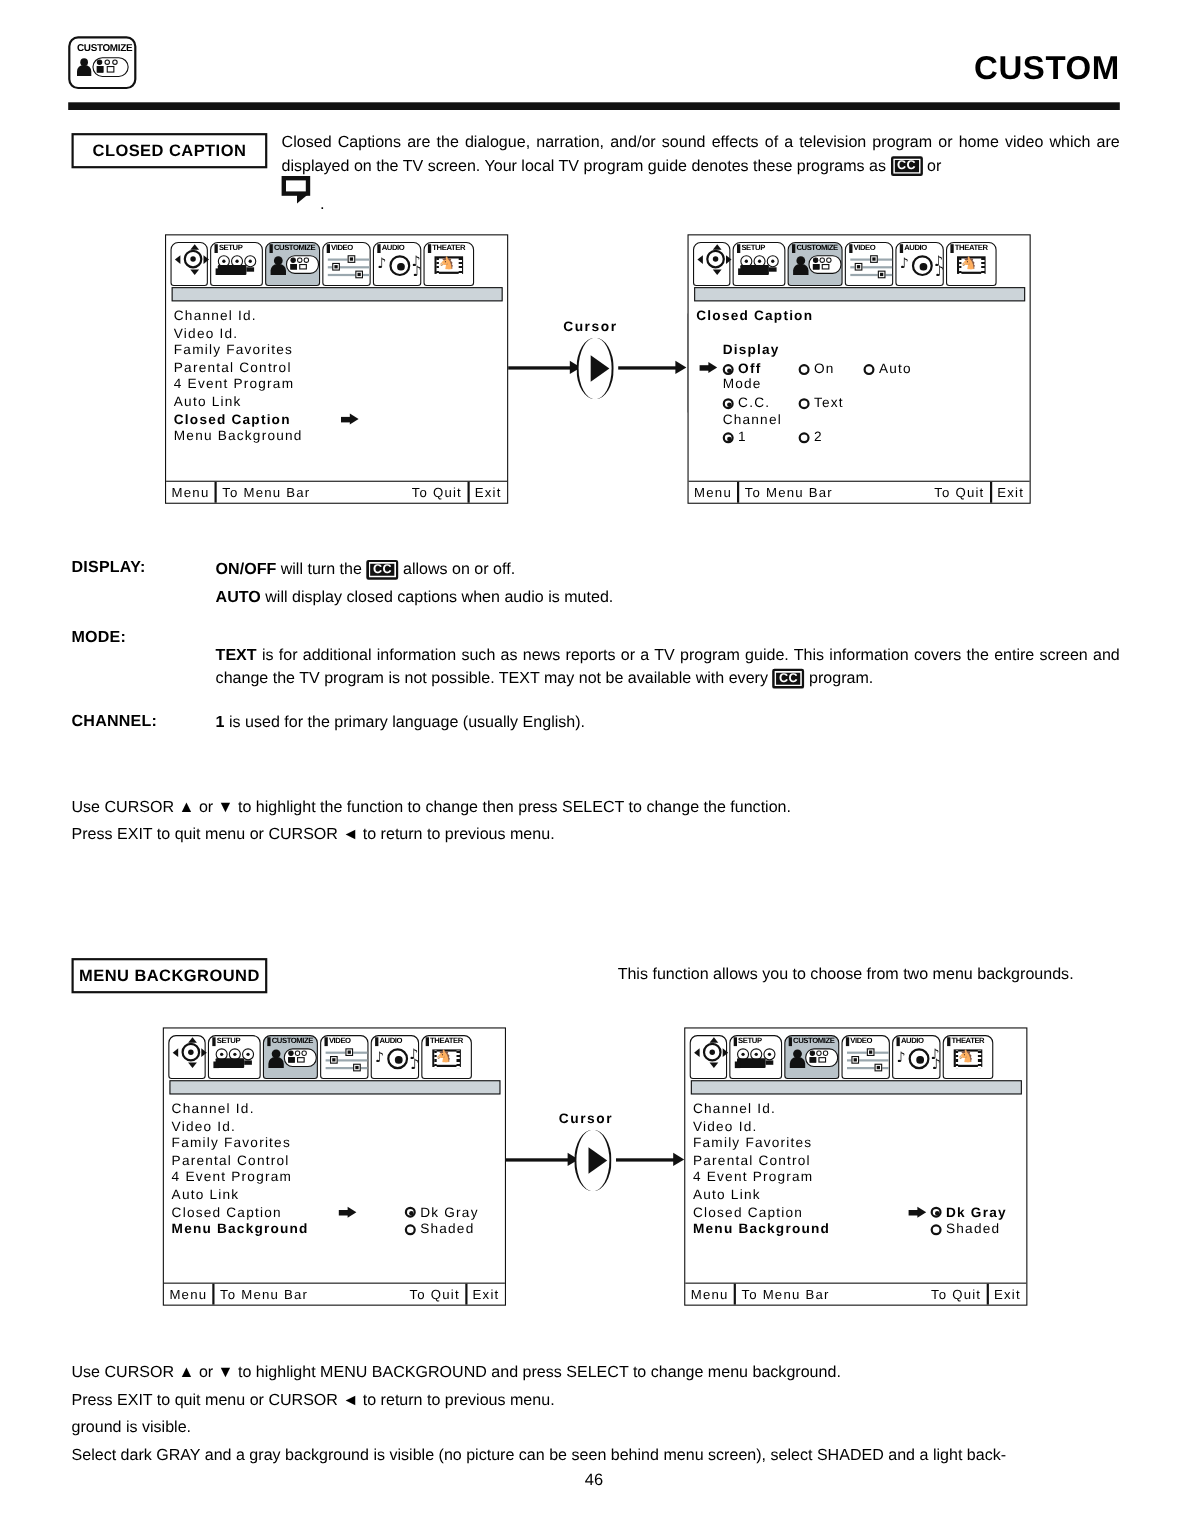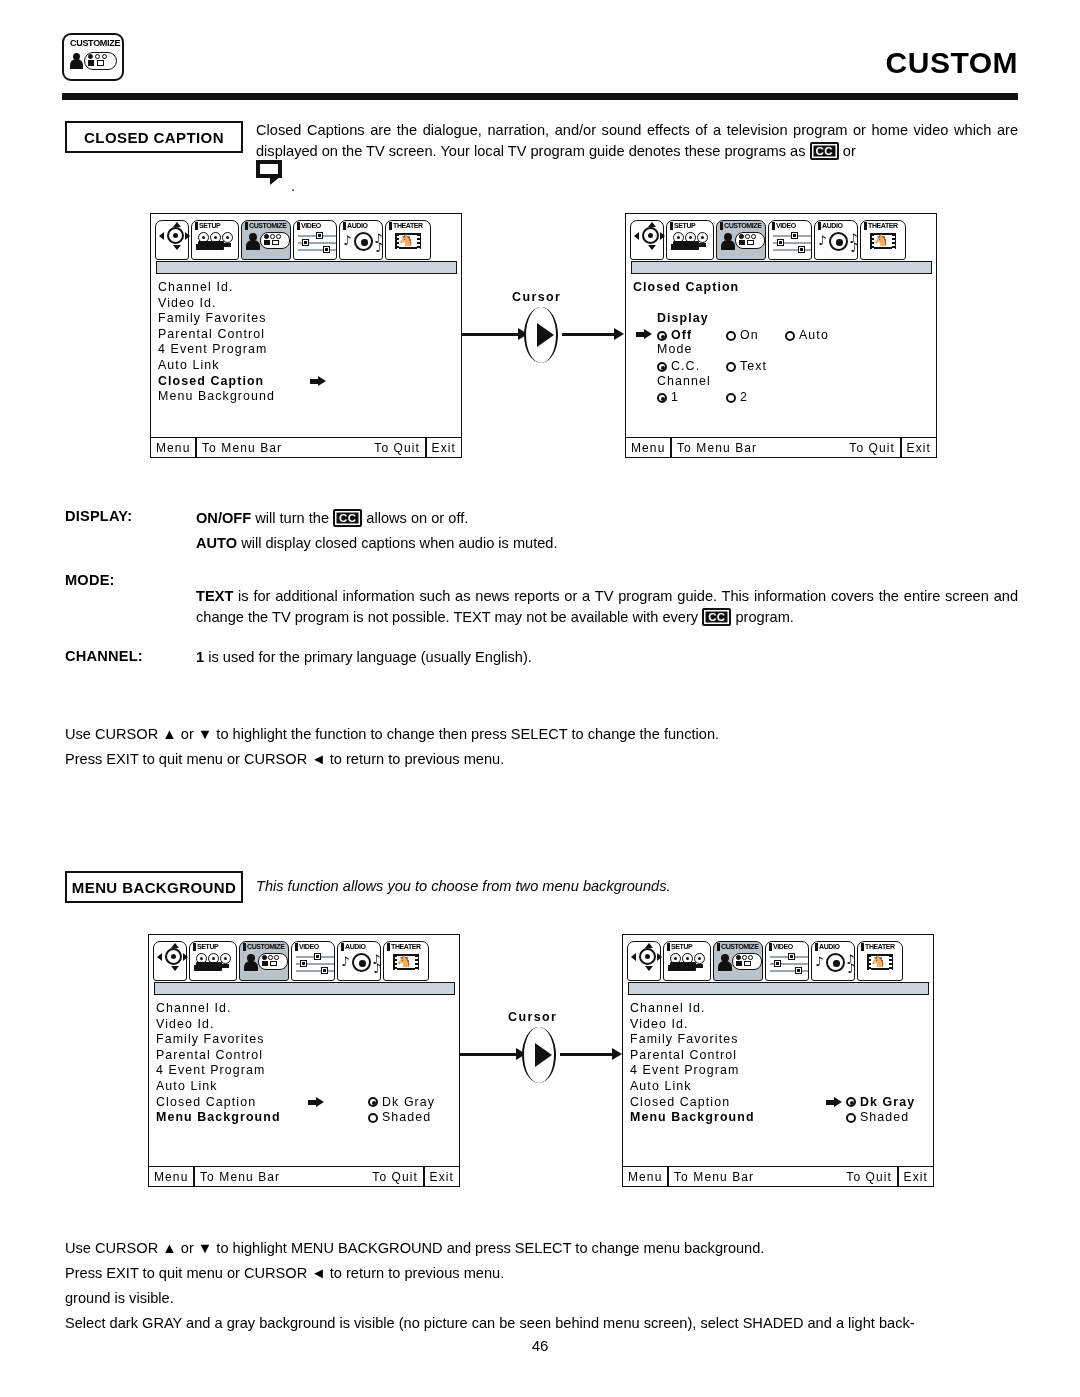--- a/index.html
+++ b/index.html
@@ -103,21 +103,21 @@
   #mb-label-box { left: 65px; top: 871px; width: 178px; height: 32px; }
 
   
   .para {
     position: absolute;
     font-size: 14.6px;
     line-height: 21px;
     text-align: justify;
   }
   #cc-para { left: 256px; top: 120px; width: 762px; }
-  #mb-para { left: 256px; top: 876px; width: 720px; text-align: left; font-style: italic; }
+  #mb-para { left: 256px; top: 876px; width: 720px; text-align: right; }
 
   .cc-badge {
     display: inline-block;
     background: #111; color: #fff;
     font-weight: bold;
     font-size: 11.5px;
     letter-spacing: 0.3px;
     padding: 1px 4px;
     border: 2px solid #111;
     border-radius: 2px;

